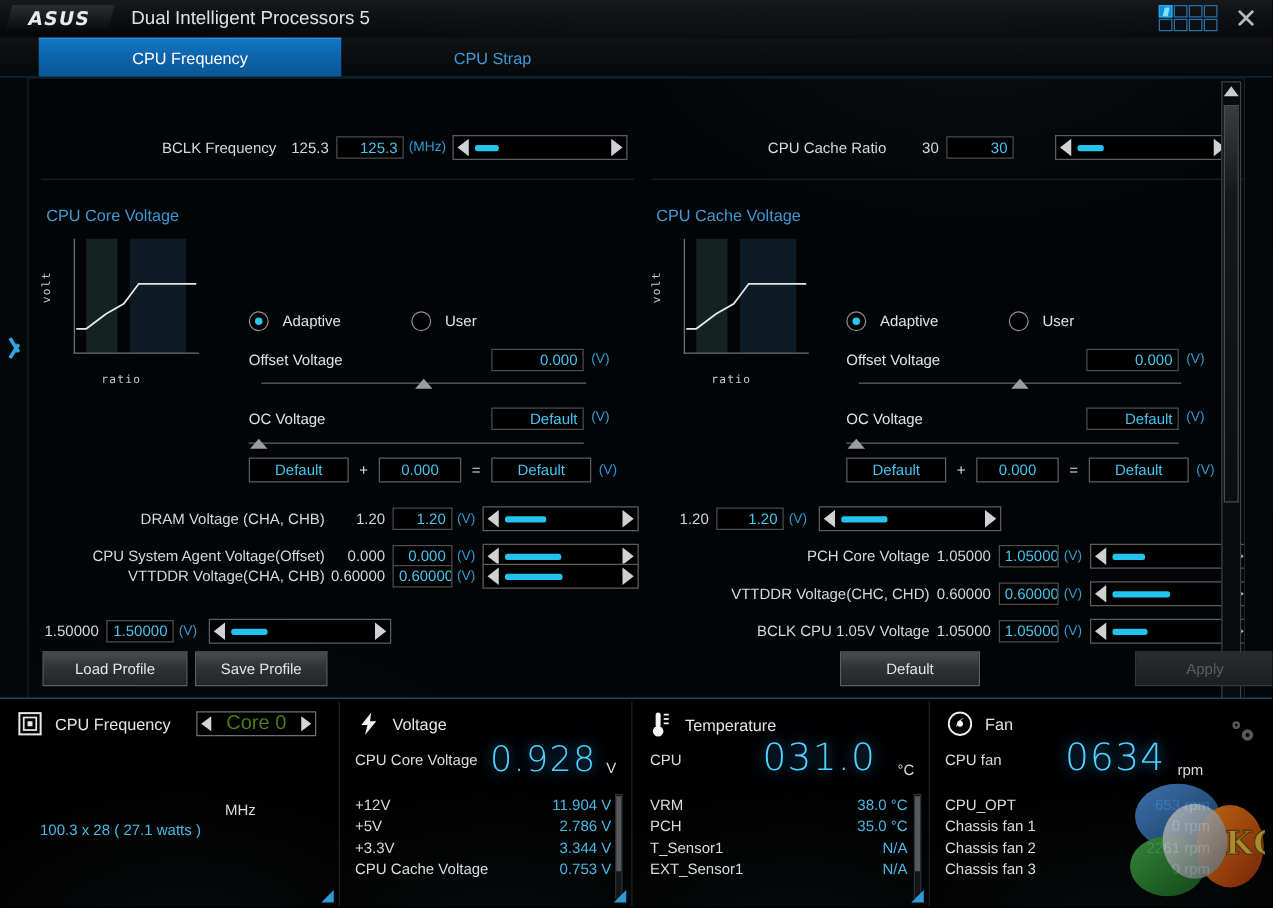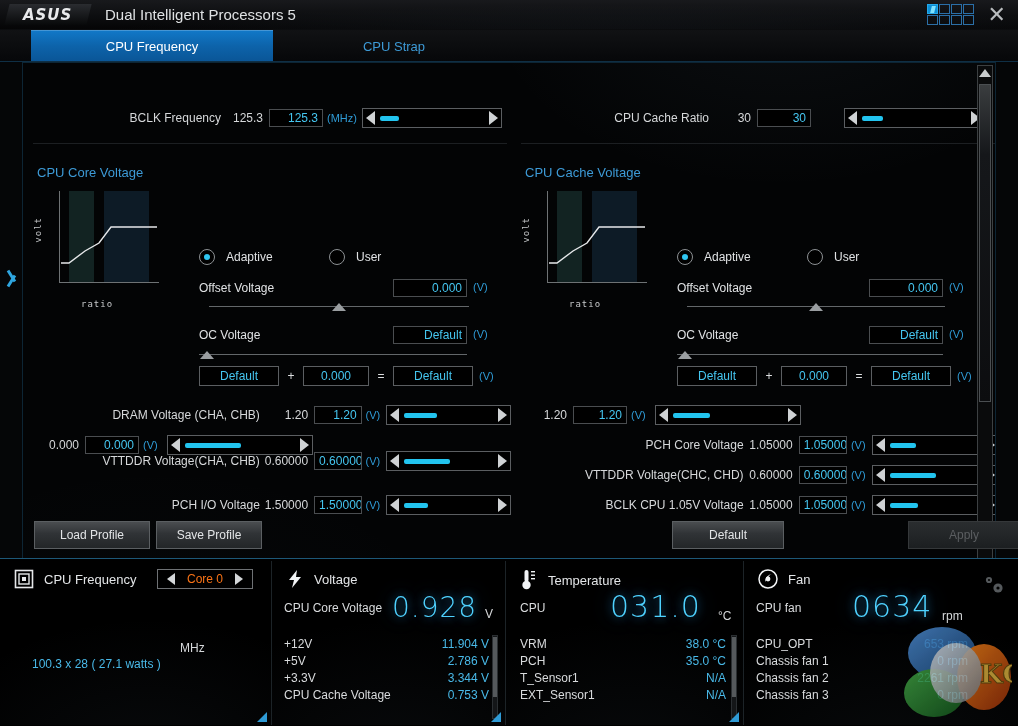--- a/index.html
+++ b/index.html
@@ -227,21 +227,21 @@
   .corner-tri{
     position:absolute; right:4px; bottom:3px; width:0; height:0;
     border-left:10px solid transparent; border-bottom:10px solid #2f9bd6;
   }
   .gears{ position:absolute; right:10px; top:10px; width:28px; height:28px; }
 
   .coresel{
     position:absolute; height:20px; border:1px solid #6e7174; background:#000;
     display:flex; align-items:center; justify-content:center; gap:12px;
   }
-  .coresel .lab{ color:#f97316; font-size:12px; }
+  .coresel .lab{ color:#4d7c0f; font-size:16px; }
   .coresel .ca{ width:0; height:0; }
   .coresel .ca.l{ border-top:6px solid transparent; border-bottom:6px solid transparent; border-right:8px solid #d4d7d9; }
   .coresel .ca.r{ border-top:6px solid transparent; border-bottom:6px solid transparent; border-left:8px solid #d4d7d9; }
 
   .kg-logo{
     position:absolute; right:6px; bottom:2px; width:112px; height:104px; opacity:.92;
   }
 </style>
 </head>
 <body>
@@ -357,20 +357,21 @@
               <div class="unit" style="margin-left: 4px; width: 22px;">(V)</div>
               <div class="sldbox" style="width: 146px; margin-left: 2px;">
                 <div class="arw l"></div>
                 <div class="sldtrack">
                   <div class="sldfill" style="width:36%"></div>
                 </div>
                 <div class="arw r"></div>
               </div>
             </div>
             <div class="setrow" style="top: 371px;">
+              <div class="rowlabel" style="width: 278px;">CPU System Agent Voltage(Offset)</div>
               <div class="cur-val" style="width: 52px; margin-left: 4px;">0.000</div>
               <div class="numbox" style="width: 54px; margin-left: 6px;">0.000</div>
               <div class="unit" style="margin-left: 4px; width: 22px;">(V)</div>
               <div class="sldbox" style="width: 146px; margin-left: 2px;">
                 <div class="arw l"></div>
                 <div class="sldtrack">
                   <div class="sldfill" style="width:50%"></div>
                 </div>
                 <div class="arw r"></div>
               </div>
@@ -382,21 +383,20 @@
               <div class="unit" style="margin-left: 4px; width: 22px;">(V)</div>
               <div class="sldbox" style="width: 146px; margin-left: 2px;">
                 <div class="arw l"></div>
                 <div class="sldtrack">
                   <div class="sldfill" style="width:51%"></div>
                 </div>
                 <div class="arw r"></div>
               </div>
             </div>
             <div class="setrow" style="top: 431px;">
-              <div class="rowlabel" style="width: 278px;">PCH I/O Voltage</div>
               <div class="cur-val" style="width: 52px; margin-left: 4px;">1.50000</div>
               <div class="numbox" style="width: 54px; margin-left: 6px;">1.50000</div>
               <div class="unit" style="margin-left: 4px; width: 22px;">(V)</div>
               <div class="sldbox" style="width: 146px; margin-left: 2px;">
                 <div class="arw l"></div>
                 <div class="sldtrack">
                   <div class="sldfill" style="width:26%"></div>
                 </div>
                 <div class="arw r"></div>
               </div>

